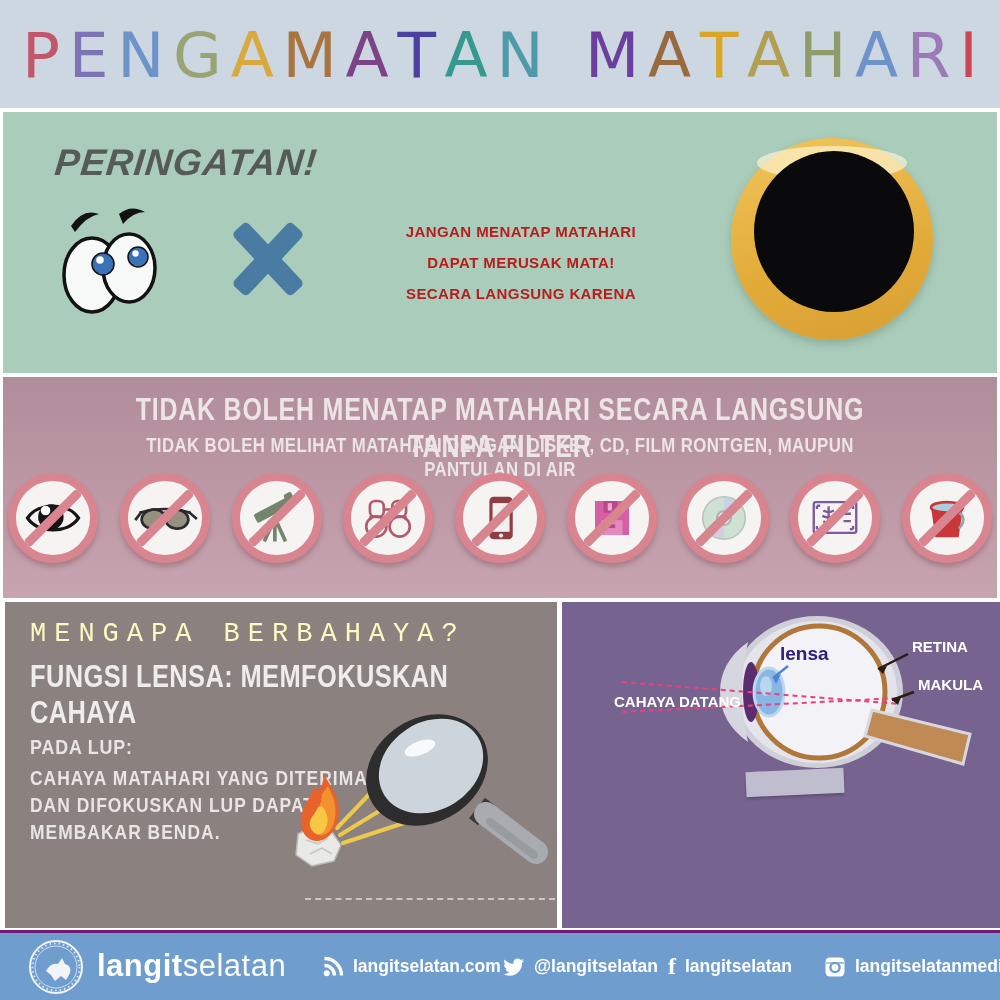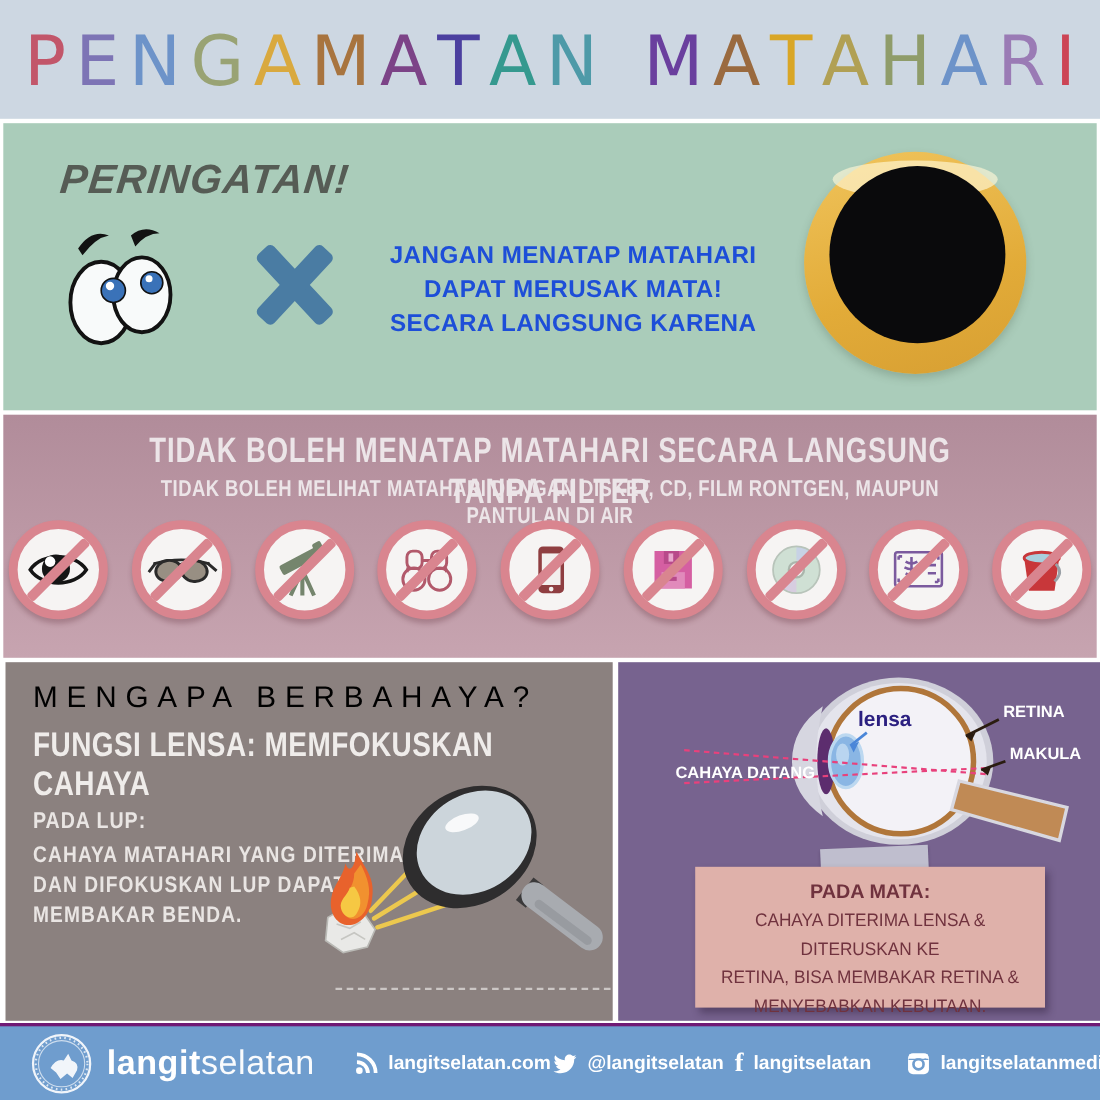--- a/index.html
+++ b/index.html
@@ -17,21 +17,21 @@
   
   .sec-warning{position:absolute;left:3px;top:112px;width:994px;height:261px;background:#aaccba;}
   .peringatan{position:absolute;left:52px;top:30px;font-size:37px;font-weight:bold;font-style:italic;
               color:#565c55;letter-spacing:1px;transform:skewX(-6deg);}
   .eyes{position:absolute;left:58px;top:88px;width:102px;height:118px;}
   .xmark{position:absolute;left:226px;top:108px;width:78px;height:78px;}
   .xmark i{position:absolute;left:-4px;top:29px;width:86px;height:20px;background:#4a7ca3;border-radius:5px;}
   .xmark i.a{transform:rotate(47deg);}
   .xmark i.b{transform:rotate(-47deg);}
   .warn-msg{position:absolute;left:322px;top:104px;width:392px;text-align:center;
-            font-weight:bold;font-size:22px;line-height:31px;color:#1d4ed8;letter-spacing:.4px;}
+            font-weight:bold;font-size:15px;line-height:31px;color:#b91c1c;letter-spacing:.4px;}
   .eclipse{position:absolute;left:728px;top:26px;width:202px;height:202px;border-radius:50%;
            background:linear-gradient(165deg,#f0c45c 0%,#e2ab38 60%,#d79f33 100%);
            box-shadow:0 4px 8px rgba(60,80,60,.25);}
   .eclipse .glint{position:absolute;left:26px;top:8px;width:150px;height:34px;border-radius:50%;
                   background:rgba(255,247,215,.65);}
   .eclipse .disc{position:absolute;left:23px;top:13px;width:160px;height:161px;border-radius:50%;background:#0a0a0c;}
 
   
   .sec-prohibit{position:absolute;left:3px;top:377px;width:994px;height:221px;
                 background:linear-gradient(180deg,#b18c9a 0%,#c7a4b0 100%);}
@@ -42,22 +42,22 @@
   .icon-row{position:absolute;left:0;right:0;top:96px;display:flex;justify-content:space-between;
             padding:0 5px;}
   .pro-icon{position:relative;width:74px;height:74px;border:8px solid #d9858f;border-radius:50%;
             background:#f6f4f3;box-shadow:0 4px 5px rgba(90,40,50,.28);}
   .pro-icon svg.glyph{position:absolute;left:3px;top:3px;width:68px;height:68px;}
   .pro-icon .slash{position:absolute;left:50%;top:50%;width:74px;height:9px;background:#d9858f;
                    border-radius:3px;transform:translate(-50%,-50%) rotate(-45deg);}
 
   
   .sec-why{position:absolute;left:5px;top:602px;width:552px;height:326px;background:#8b817f;color:#e9e5e3;}
-  .why-title{position:absolute;left:25px;top:17px;font-family:Liberation Sans, sans-serif;
-             font-size:27px;font-weight:400;color:#000000;letter-spacing:8px;}
+  .why-title{position:absolute;left:25px;top:17px;font-family:Liberation Mono, monospace;
+             font-size:27px;font-weight:400;color:#fef9c3;letter-spacing:8px;}
   .why-sub{position:absolute;left:25px;top:57px;font-weight:bold;font-size:31px;color:#efecea;
            letter-spacing:.5px;transform:scaleX(.82);transform-origin:left center;}
   .lup-label{position:absolute;left:25px;top:133px;font-weight:bold;font-size:21px;
              transform:scaleX(.85);transform-origin:left center;letter-spacing:1px;}
   .lup-lines{position:absolute;left:25px;top:162px;font-weight:bold;font-size:20.5px;line-height:27px;
              letter-spacing:1.2px;transform:scaleX(.85);transform-origin:left top;}
   .scene{position:absolute;left:265px;top:80px;width:287px;height:214px;}
   .dash-line{position:absolute;left:300px;top:296px;width:250px;border-top:2px dashed #ccc7c5;}
 
   
@@ -300,26 +300,20 @@
       <text x="342" y="40" font-size="15" font-weight="bold" fill="#ffffff" font-family="Liberation Sans,sans-serif">RETINA</text>
       <line x1="338" y1="42" x2="308" y2="57" stroke="#2a1c10" stroke-width="2.5"></line>
       <polygon points="308,57 317,54 313,62" fill="#2a1c10"></polygon>
       <text x="348" y="78" font-size="15" font-weight="bold" fill="#ffffff" font-family="Liberation Sans,sans-serif">MAKULA</text>
       <line x1="344" y1="80" x2="322" y2="88" stroke="#2a1c10" stroke-width="2.5"></line>
       <polygon points="322,88 331,85 328,93" fill="#2a1c10"></polygon>
       <text x="44" y="95" font-size="15" font-weight="bold" fill="#ffffff" font-family="Liberation Sans,sans-serif">CAHAYA DATANG</text>
     </svg>
 
     <div class="tape"></div>
-    <div class="note-card">
-      <div class="note-title">PADA MATA:</div>
-      <div class="note-line">CAHAYA DITERIMA LENSA &amp; DITERUSKAN KE</div>
-      <div class="note-line">RETINA, BISA MEMBAKAR RETINA &amp;</div>
-      <div class="note-line">MENYEBABKAN KEBUTAAN.</div>
-    </div>
   </div>
 
   <div class="footer">
     <svg class="logo" viewBox="0 0 56 56">
       <circle cx="28" cy="28" r="26" fill="none" stroke="#ffffff" stroke-width="2" opacity=".9"></circle>
       <circle cx="28" cy="28" r="21" fill="none" stroke="#ffffff" stroke-width="1" opacity=".65"></circle>
       <circle cx="28" cy="28" r="23.5" fill="none" stroke="#ffffff" stroke-width="2" opacity=".75" stroke-dasharray="1.5,3"></circle>
       <path d="M18,32 q5,-9 12,-7 l4,-6 l3,6 q7,2 5,9 l-4,7 l-5,-4 l-6,5 l-4,-6 z" fill="#ffffff" opacity=".9"></path>
     </svg>
     <div class="brand">

